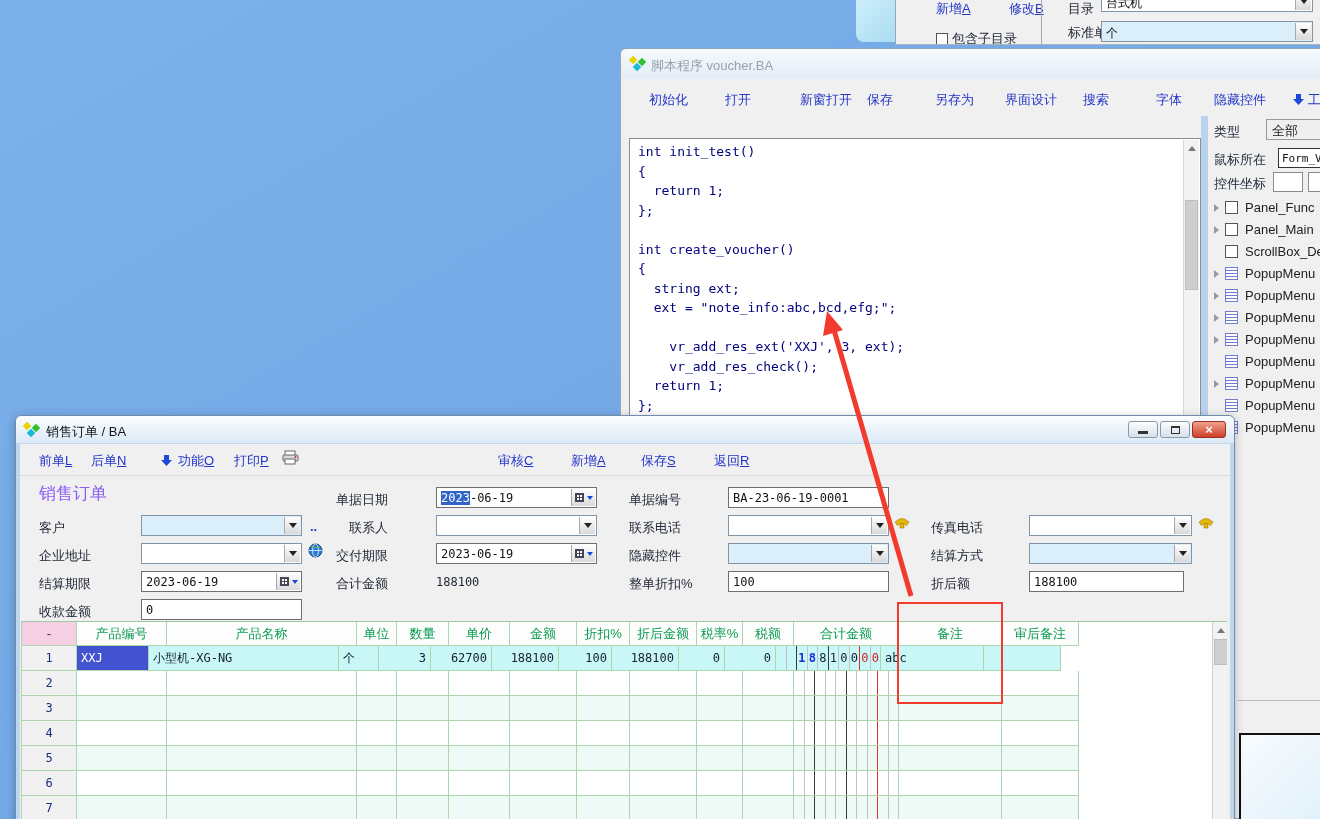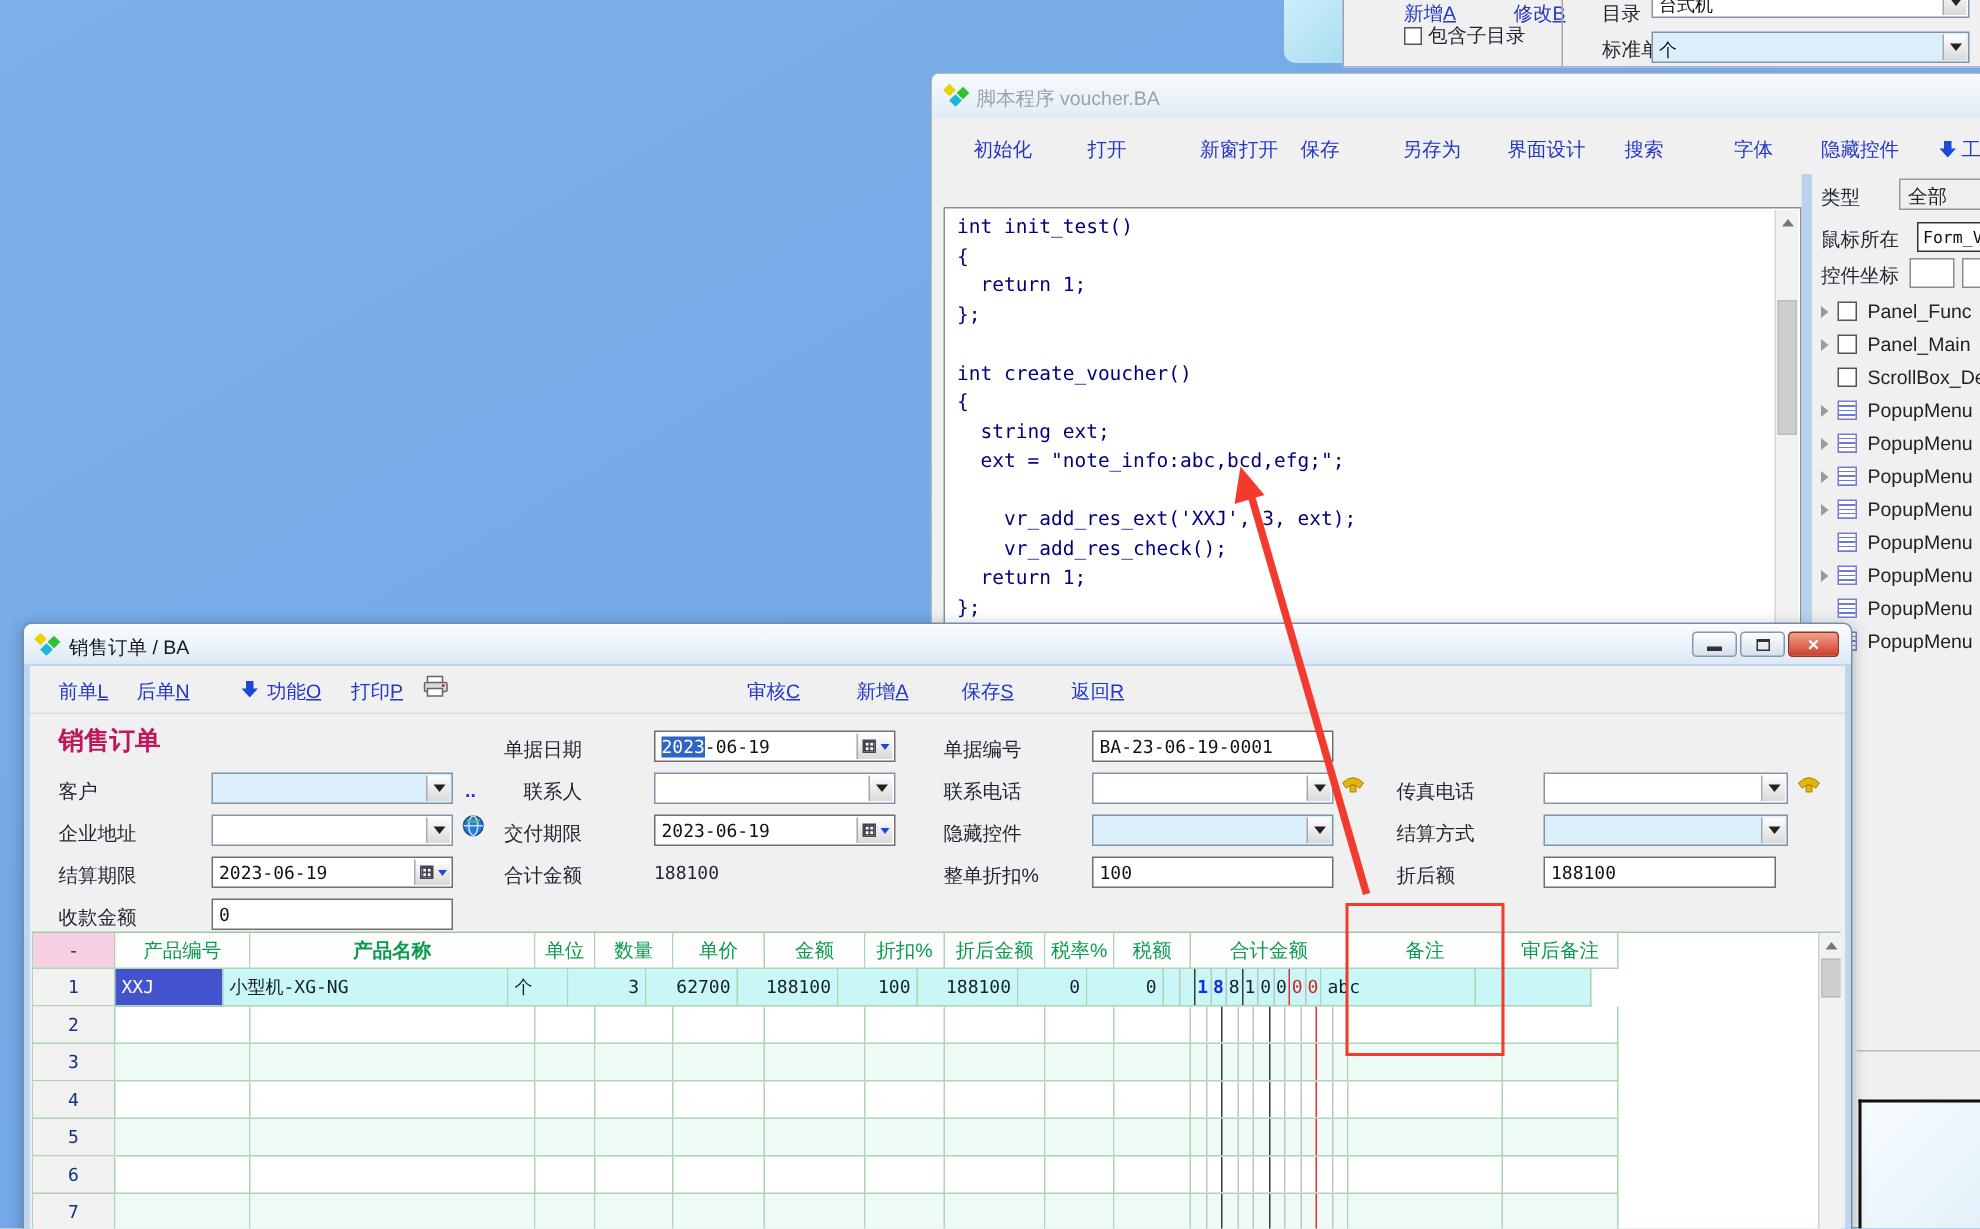--- a/index.html
+++ b/index.html
@@ -15,21 +15,21 @@
 .tri{width:0;height:0;border-left:4px solid transparent;border-right:4px solid transparent;border-top:5px solid #222}
 .datebox{position:absolute;height:21px;background:#fff;border:1px solid #6f6f6f;font:12px "DejaVu Sans Mono",monospace;color:#111;padding:3px 0 0 4px}
 .dbtn{position:absolute;right:1px;top:1px;bottom:1px;width:24px;background:linear-gradient(#fefefe,#d9d9d9);border-left:1px solid #a8a8a8;display:flex;align-items:center;justify-content:center;gap:3px}
 .calgrid{width:9px;height:9px;border:1px solid #445;background:
  linear-gradient(#445 1px,transparent 1px) 0 3px/9px 3px,
  linear-gradient(90deg,#445 1px,transparent 1px) 3px 0/3px 9px,#fff}
 .tri.small{border-left-width:3px;border-right-width:3px;border-top-width:4px;border-top-color:#1f48d8}
 .textbox{position:absolute;height:21px;background:#fff;border:1px solid #6f6f6f;font:12px "DejaVu Sans Mono",monospace;color:#111;padding:3px 0 0 4px;white-space:nowrap}
 .sel-year{background:#2f64c8;color:#fff}
 .flabel{position:absolute;font-size:13px;color:#1d2433;white-space:nowrap}
-.fheading{position:absolute;font-size:17px;font-weight:bold;color:#be185d}
+.fheading{position:absolute;font-size:17px;font-weight:normal;color:#8b5cf6}
 .vscroll{position:absolute;background:#f2f2f2;border:1px solid #d8d8d8}
 .sarrow{position:absolute;left:1px;right:1px;top:1px;height:15px;display:flex;align-items:center;justify-content:center}
 .sarrow i{width:0;height:0;border-left:4px solid transparent;border-right:4px solid transparent;border-bottom:5px solid #777}
 .sthumb{position:absolute;left:1px;right:1px;background:#cfcfcf;border:1px solid #bdbdbd}
 
 .glass-patch{position:absolute;left:856px;top:0;width:39px;height:42px;background:linear-gradient(135deg,#cdeefb,#a9ddf1);border-radius:0 0 0 8px}
 .top-panel{position:absolute;left:895px;top:0;width:425px;height:45px;background:#f0f0f0;border-left:1px solid #98a4b2;border-bottom:1px solid #aab4c0;overflow:hidden}
 .top-panel .vsep{position:absolute;left:145px;top:0;bottom:0;width:1px;background:#a8a8a8}
 .chk{position:absolute;display:flex;align-items:center;gap:4px;font-size:13px;color:#1d2433;cursor:pointer}
 .chk .box{width:12px;height:12px;background:#fff;border:1px solid #555}
@@ -105,21 +105,21 @@
 </head>
 <body>
 
 <div class="desktop">
 
   <div class="glass-patch"></div>
 
   <div class="top-panel">
     <span class="link" style="left:40px;top:0"><span>新增</span><u>A</u></span>
     <span class="link" style="left:113px;top:0"><span>修改</span><u>B</u></span>
-    <label class="chk" style="left:40px;top:15px">
+    <label class="chk" style="left:40px;top:30px">
         <span class="box"></span>
         <span>包含子目录</span>
       </label>
     <div class="vsep"></div>
     <span class="flabel" style="left:172px;top:0">目录</span>
     <div class="combo" style="left:205px;top:-9px;width:212px">
       <span class="cval">台式机</span>
       <span class="cbtn">
           <i class="tri"></i>
         </span>
@@ -388,21 +388,21 @@
       <span class="flabel" style="left:911px;top:131px">折后额</span>
       <div class="textbox" style="left:1009px;top:127px;width:155px">188100</div>
 
       <span class="flabel" style="left:19px;top:159px">收款金额</span>
       <div class="textbox" style="left:121px;top:155px;width:161px">0</div>
 
       <div class="grid-area">
         <div class="g-row head" id="grid-header">
             <div class="g-cell g-head g-first" style="width: 55px;">-</div>
             <div class="g-cell g-head" style="width: 90px;">产品编号</div>
-            <div class="g-cell g-head" style="width: 190px; font-weight: bold;">产品名称</div>
+            <div class="g-cell g-head" style="width: 190px;">产品名称</div>
             <div class="g-cell g-head" style="width: 40px;">单位</div>
             <div class="g-cell g-head" style="width: 52px;">数量</div>
             <div class="g-cell g-head" style="width: 61px;">单价</div>
             <div class="g-cell g-head" style="width: 67px;">金额</div>
             <div class="g-cell g-head" style="width: 53px;">折扣%</div>
             <div class="g-cell g-head" style="width: 67px;">折后金额</div>
             <div class="g-cell g-head" style="width: 46px;">税率%</div>
             <div class="g-cell g-head" style="width: 51px;">税额</div>
             <div class="g-cell g-head" style="width: 105px;">合计金额</div>
             <div class="g-cell g-head" style="width: 103px;">备注</div>

